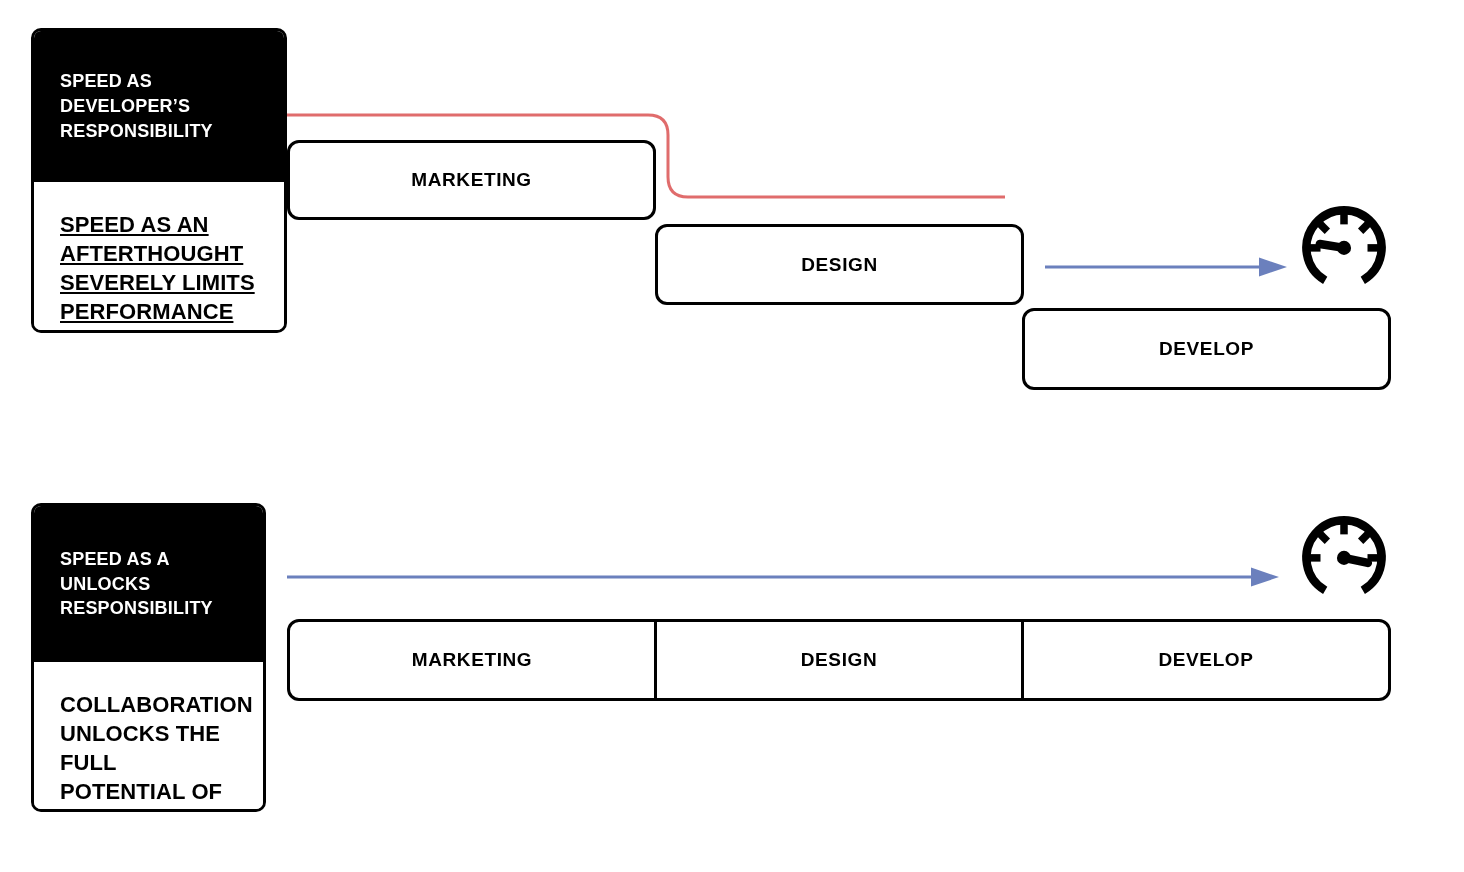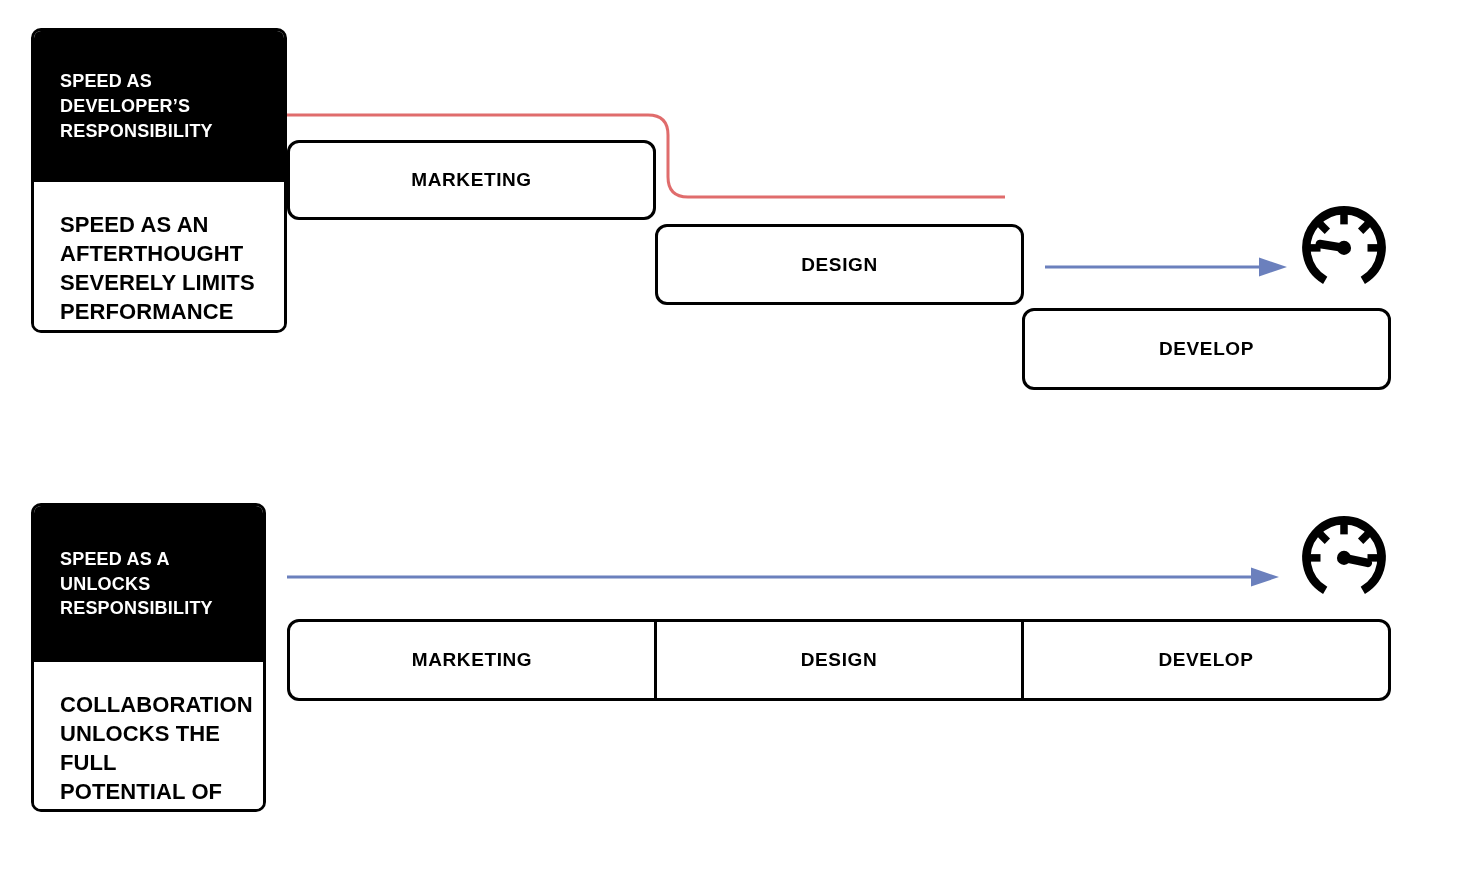--- a/index.html
+++ b/index.html
@@ -84,21 +84,21 @@
   }
   .phase-cell + .phase-cell { border-left: 3px solid #000; }
 
   svg { display: block; }
 </style>
 </head>
 <body>
 
 <div class="abs" style="left:0;top:0;width:1464px;height:440px;">
 
-  <div class="info-card abs" style="left:31px;top:28px;width:256px;height:305px;">
+  <div class="info-card abs" style="left:31px;top:28px;width:256px;height:305px;text-decoration:underline;">
     <div class="card-title" style="flex:0 0 151px;">SPEED AS
 DEVELOPER’S
 RESPONSIBILITY</div>
     <div class="card-subtitle">SPEED AS AN
 AFTERTHOUGHT
 SEVERELY LIMITS
 PERFORMANCE GAIN</div>
   </div>
 
   <svg class="abs" style="left:286px;top:112px;" width="722" height="90" viewBox="0 0 722 90">

